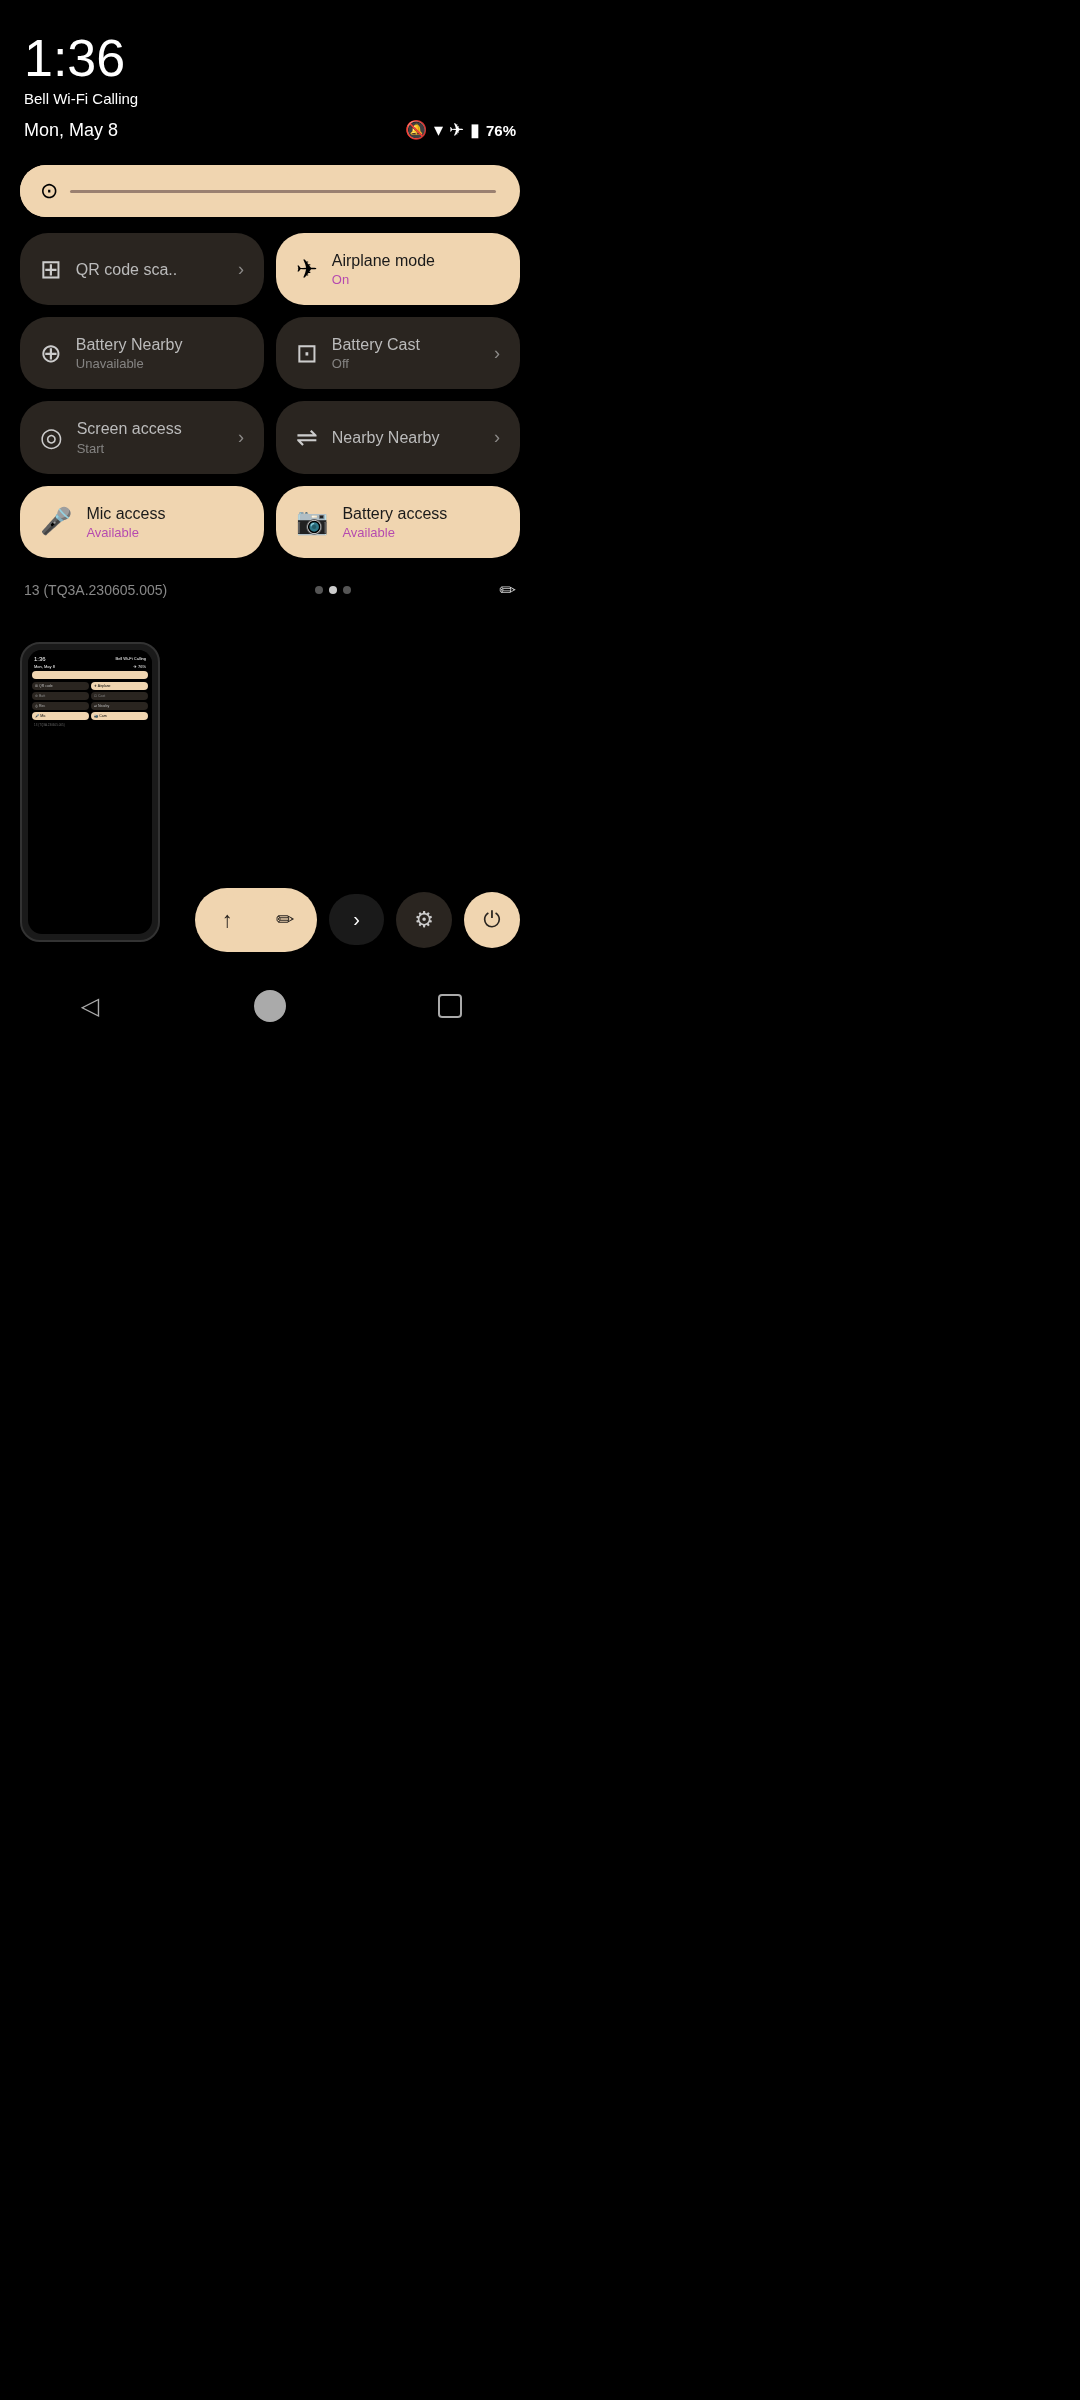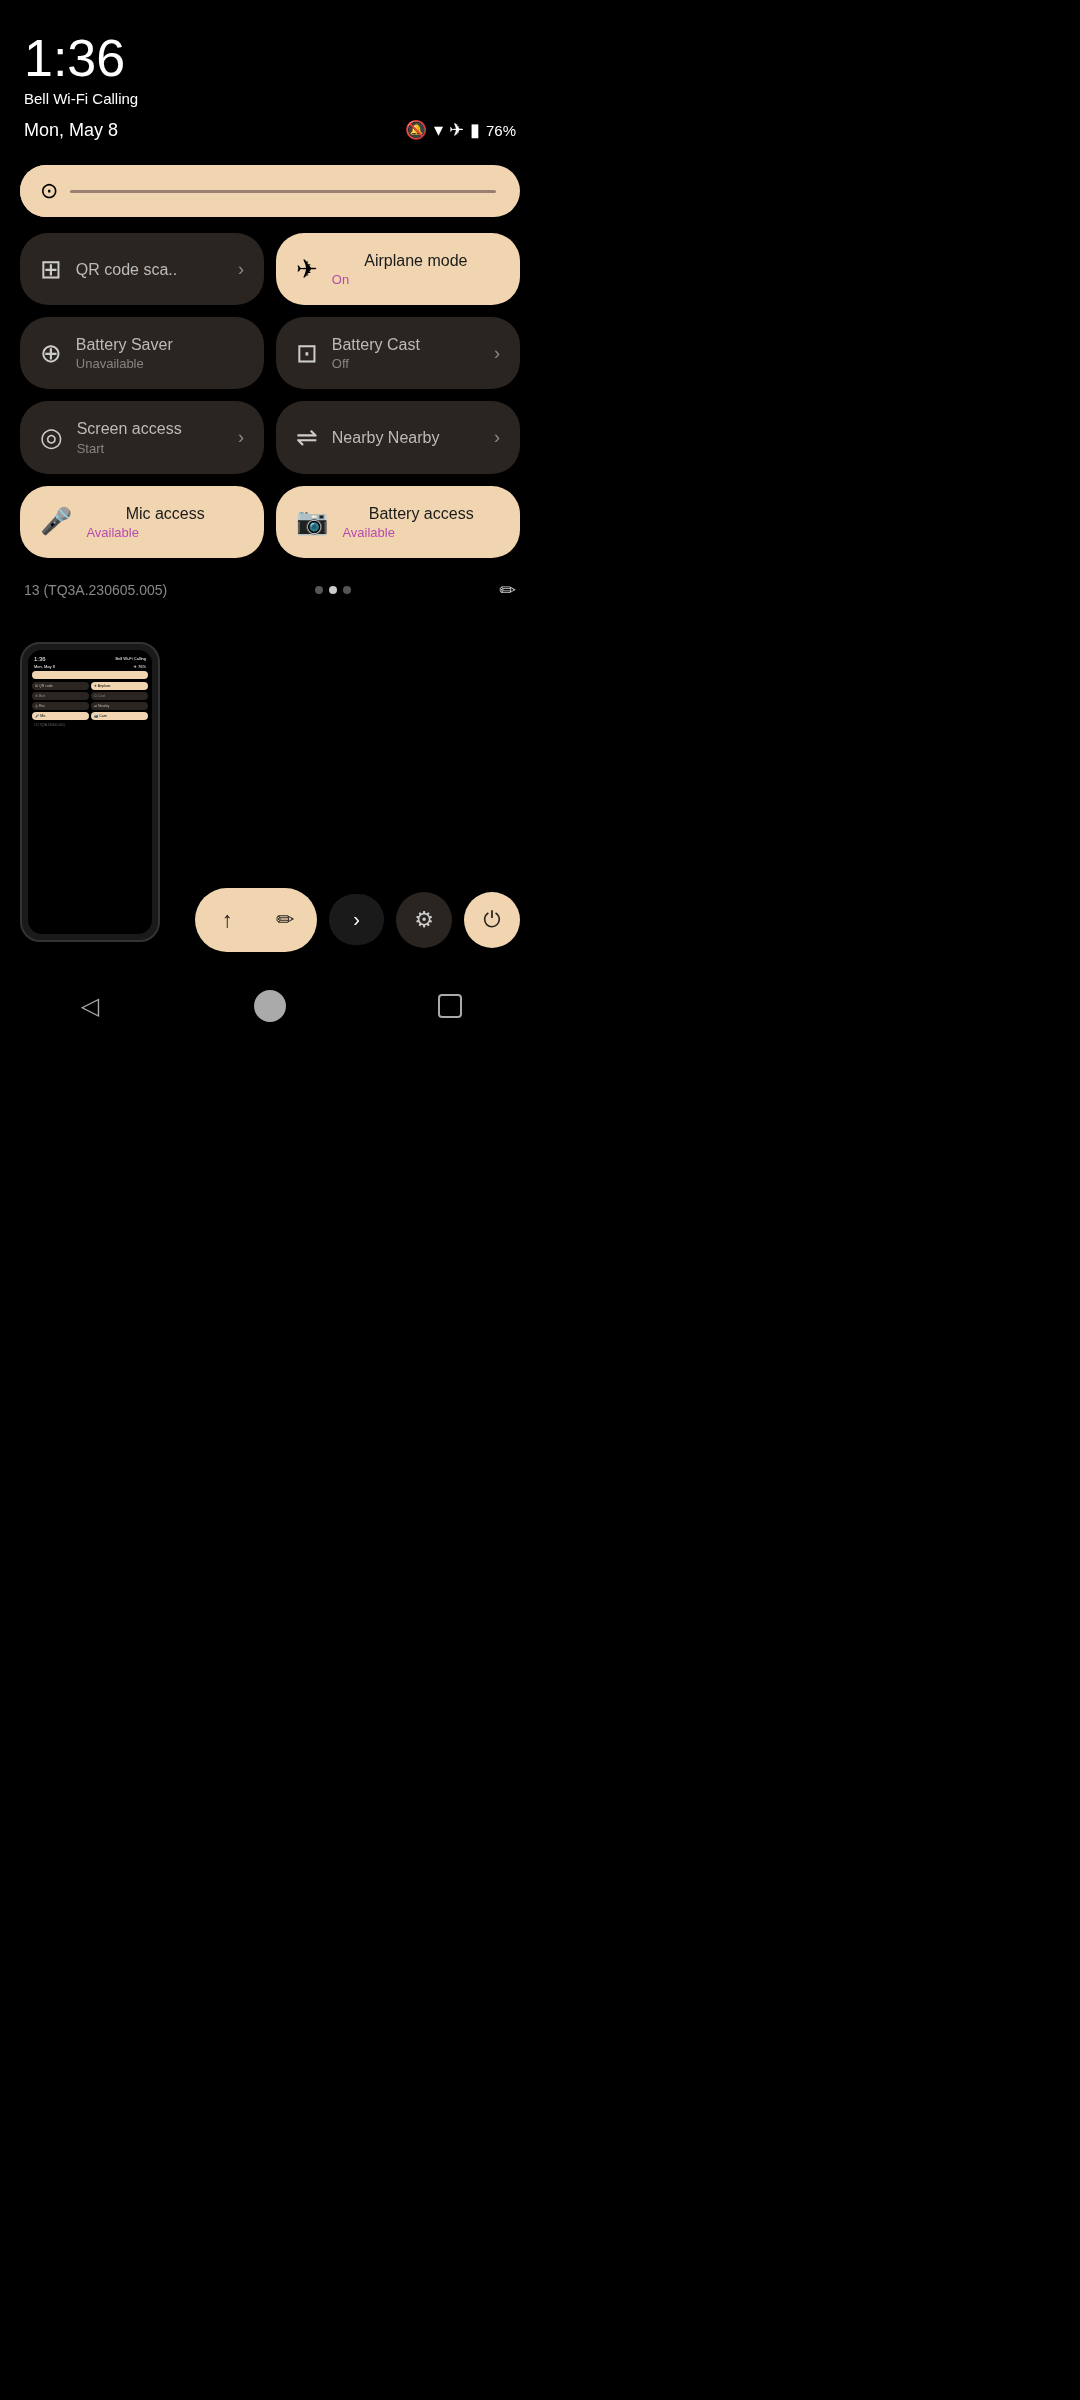--- a/index.html
+++ b/index.html
@@ -52,21 +52,21 @@
       gap: 6px;
       font-size: 15px;
     }
 
     .status-icon {
       font-size: 18px;
     }
 
     .battery-text {
       font-size: 15px;
-      font-weight: 400;
+      font-weight: 700;
     }
 
     
     .brightness-row {
       margin: 8px 20px 16px;
       background: #f0d5b0;
       border-radius: 50px;
       height: 52px;
       display: flex;
       align-items: center;
@@ -149,21 +149,21 @@
       margin-top: 2px;
     }
 
     .tile-arrow {
       font-size: 18px;
       opacity: 0.6;
     }
 
     .tile-dark .tile-title { color: #bbb; }
     .tile-dark .tile-subtitle { color: #a3a3a3; }
-    .tile-light .tile-title { color: #1a1a1a; text-align: center; }
+    .tile-light .tile-title { color: #1a1a1a; }
     .tile-light .tile-subtitle { color: #a21caf; }
 
     
     .tile-qr {
       background: #2a2520;
     }
 
     
     .info-row {
       display: flex;
@@ -373,21 +373,21 @@
     <span class="tile-icon">✈</span>
     <div class="tile-text">
       <div class="tile-title">Airplane mode</div>
       <div class="tile-subtitle">On</div>
     </div>
   </div>
 
   <div class="tile tile-dark">
     <span class="tile-icon">⊕</span>
     <div class="tile-text">
-      <div class="tile-title">Battery Saver</div>
+      <div class="tile-title">Battery Nearby</div>
       <div class="tile-subtitle">Unavailable</div>
     </div>
   </div>
 
   <div class="tile tile-dark">
     <span class="tile-icon">⊡</span>
     <div class="tile-text">
       <div class="tile-title">Battery Cast</div>
       <div class="tile-subtitle">Off</div>
     </div>

